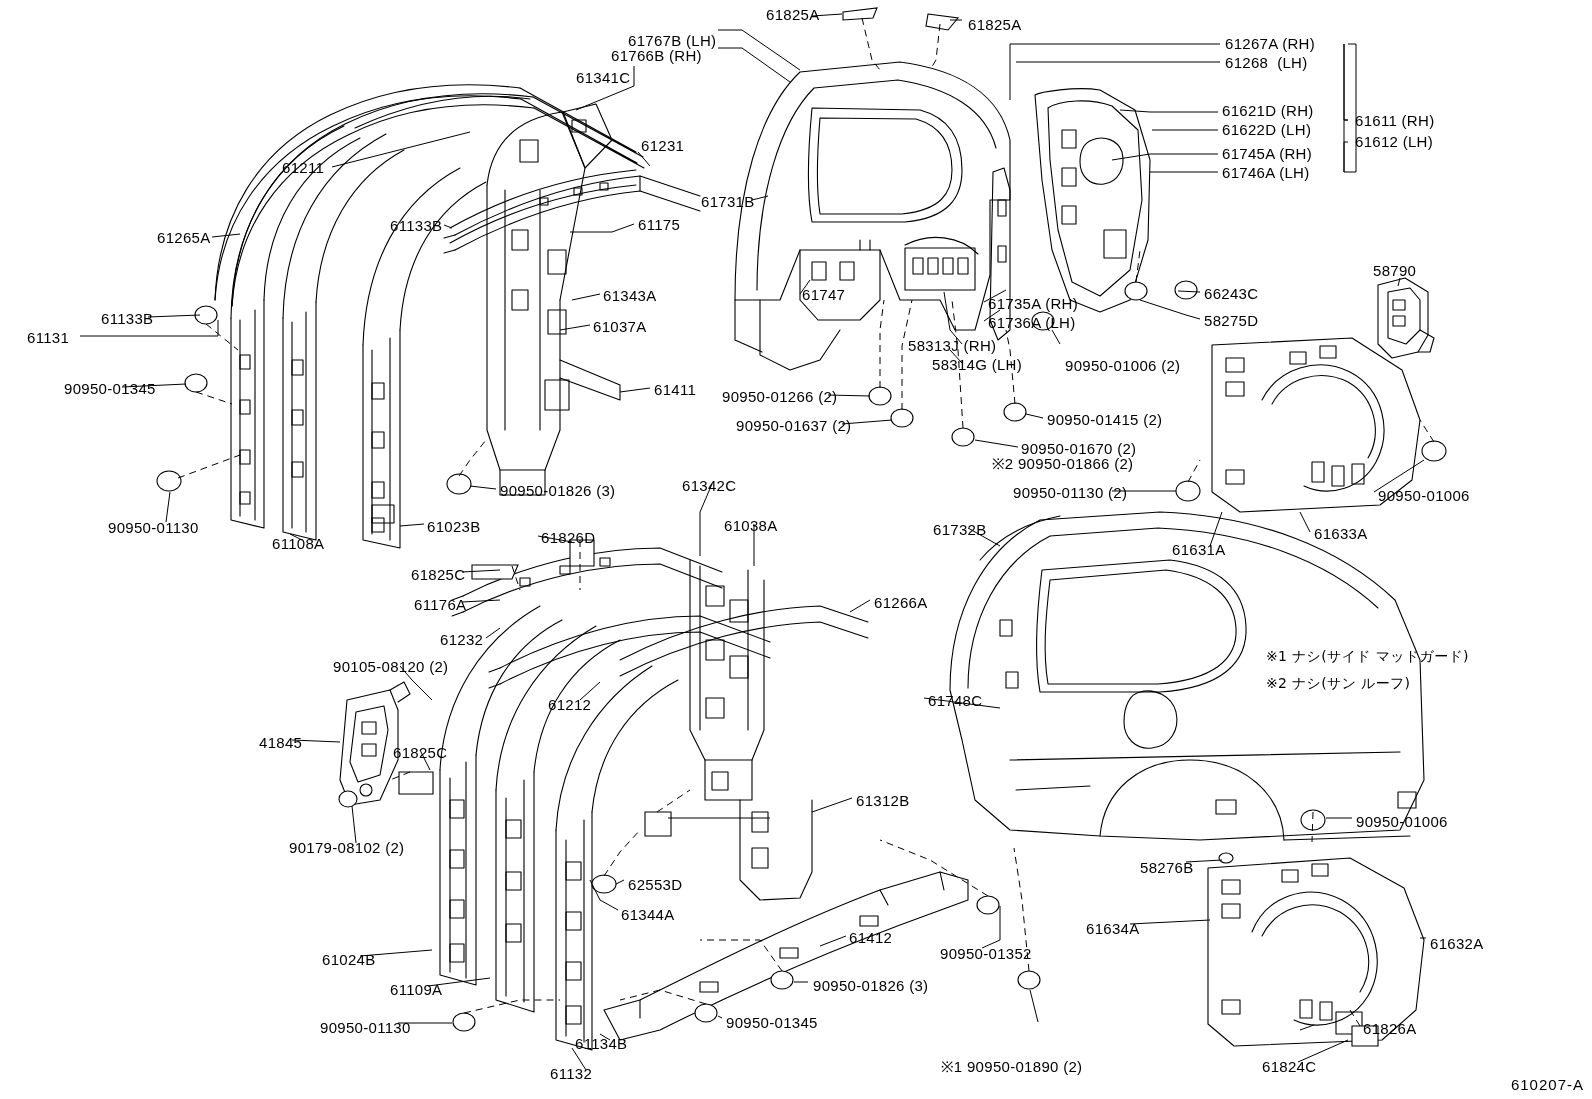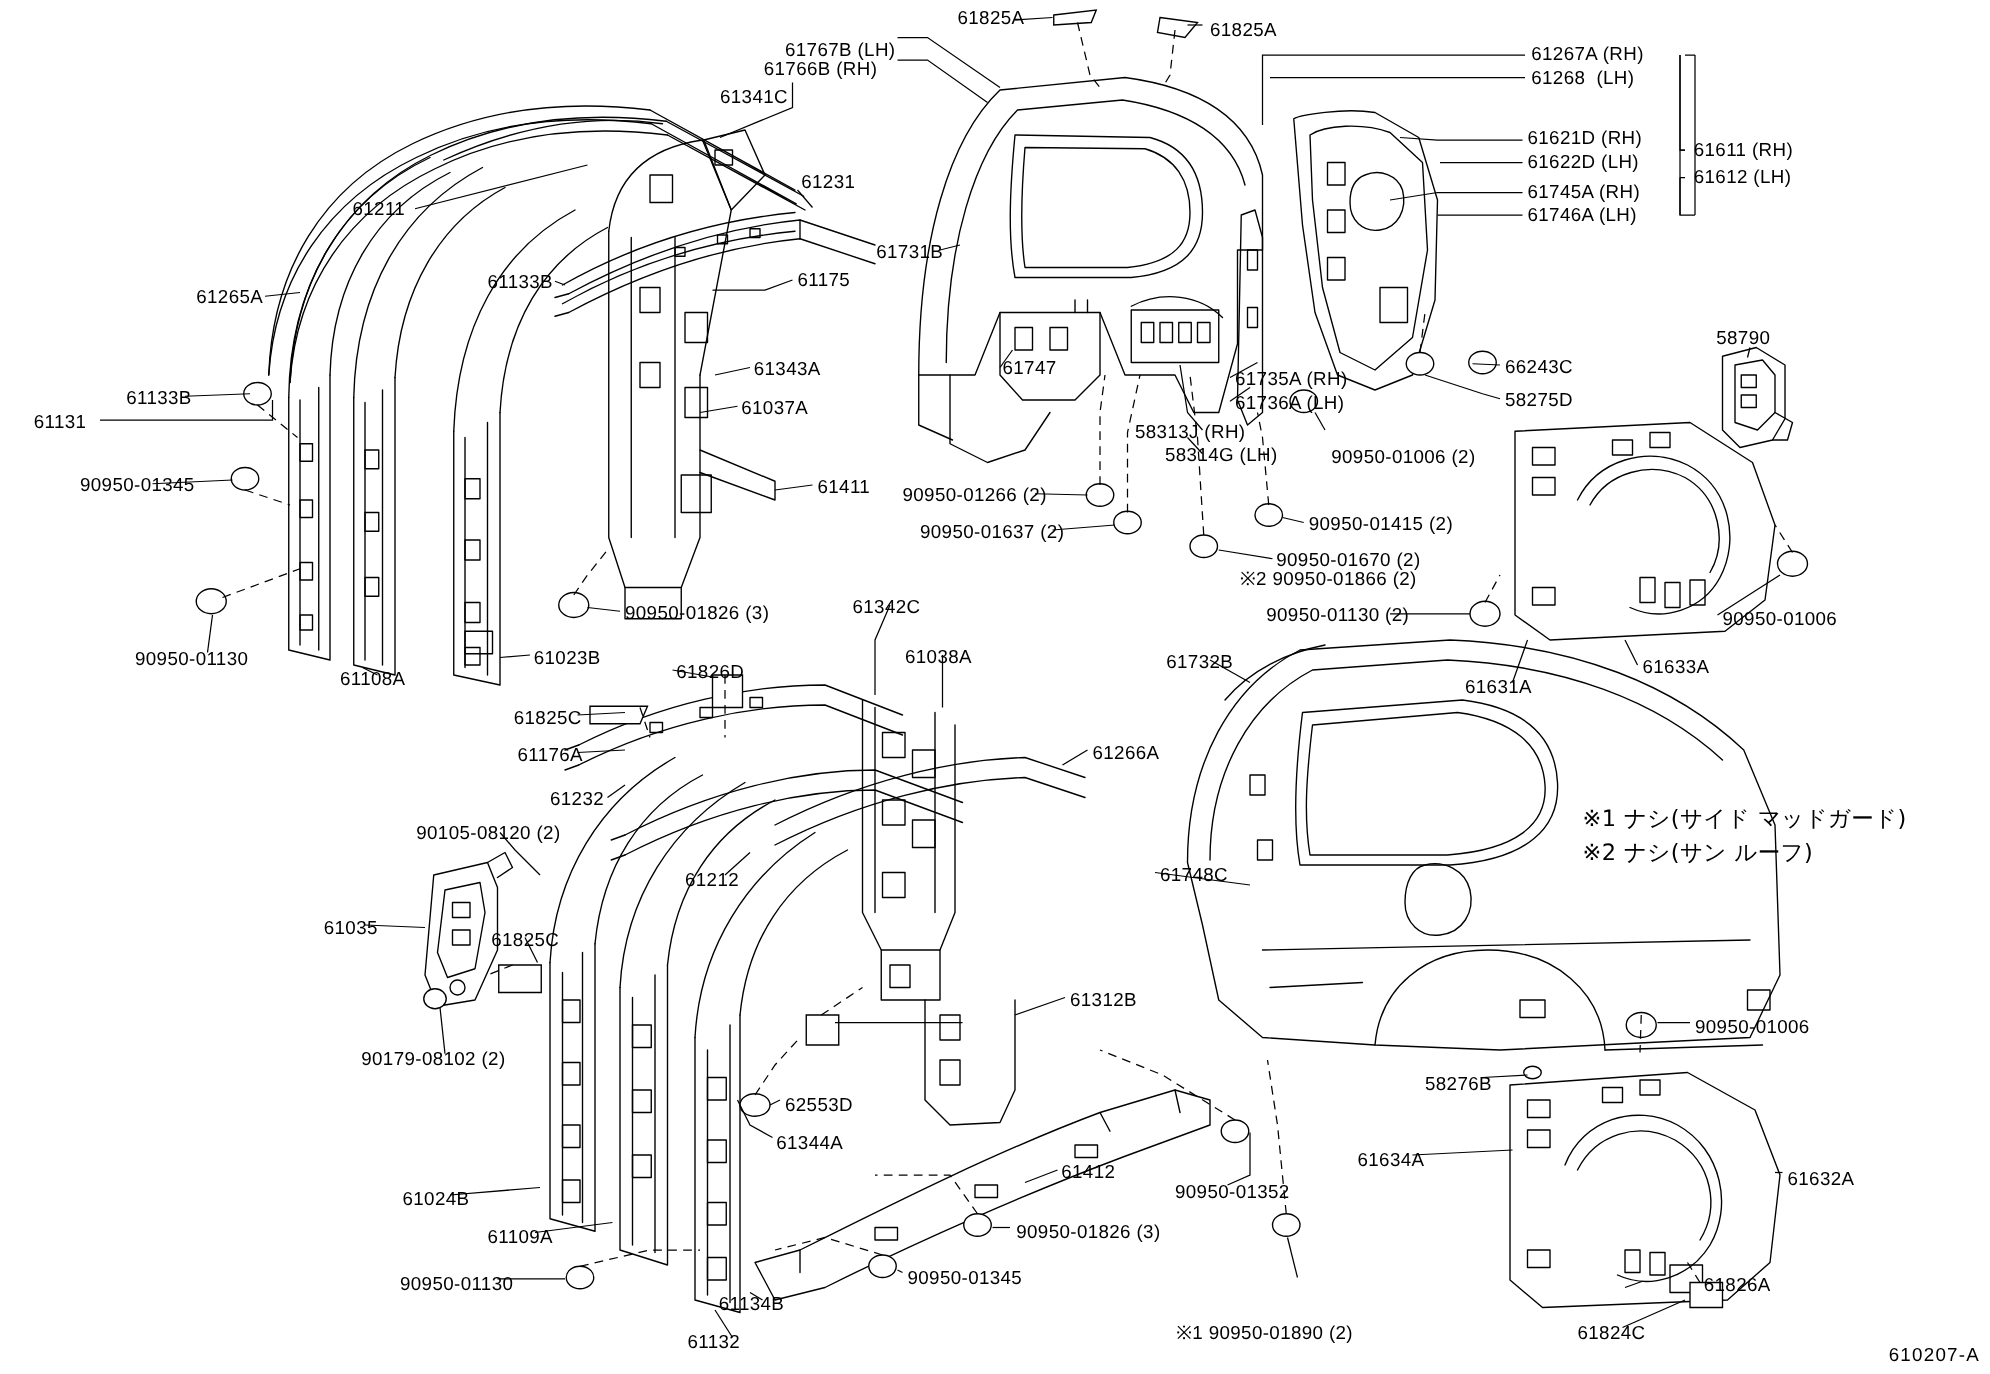--- a/index.html
+++ b/index.html
@@ -11,21 +11,21 @@
     overflow:hidden;
   }
   .lbl{
     position:absolute;
     font-size:15px;
     color:#000;
     white-space:pre;
     line-height:16px;
     letter-spacing:0.3px;
   }
-  .lbl.jp{ font-family:"DejaVu Sans", sans-serif; font-size:18px;}
+  .lbl.jp{ font-family:"DejaVu Sans", sans-serif; font-size:14px;}
   svg.art{position:absolute;left:0;top:0;width:1592px;height:1099px;pointer-events:none;}
   svg.art *{vector-effect:non-scaling-stroke;}
   .pg{position:absolute;right:8px;bottom:6px;font-size:15px;letter-spacing:1px;}
 </style>
 </head>
 <body>
 
 <div id="sheet">
 
   <svg class="art" viewBox="0 0 1592 1099">
@@ -468,21 +468,21 @@
   <div class="lbl" style="left:541px;top:530px;">61826D</div>
   <div class="lbl" style="left:724px;top:518px;">61038A</div>
   <div class="lbl" style="left:933px;top:522px;">61732B</div>
   <div class="lbl" style="left:411px;top:567px;">61825C</div>
   <div class="lbl" style="left:414px;top:597px;">61176A</div>
   <div class="lbl" style="left:874px;top:595px;">61266A</div>
   <div class="lbl" style="left:440px;top:632px;">61232</div>
   <div class="lbl" style="left:333px;top:659px;">90105-08120 (2)</div>
   <div class="lbl" style="left:548px;top:697px;">61212</div>
   <div class="lbl" style="left:928px;top:693px;">61748C</div>
-  <div class="lbl" style="left:259px;top:735px;">61035</div>
+  <div class="lbl" style="left:259px;top:735px;">41845</div>
   <div class="lbl" style="left:393px;top:745px;">61825C</div>
   <div class="lbl" style="left:289px;top:840px;">90179-08102 (2)</div>
   <div class="lbl" style="left:856px;top:793px;">61312B</div>
   <div class="lbl" style="left:628px;top:877px;">62553D</div>
   <div class="lbl" style="left:621px;top:907px;">61344A</div>
   <div class="lbl" style="left:1356px;top:814px;">90950-01006</div>
   <div class="lbl" style="left:1140px;top:860px;">58276B</div>
   <div class="lbl" style="left:1086px;top:921px;">61634A</div>
   <div class="lbl" style="left:1430px;top:936px;">61632A</div>
   <div class="lbl" style="left:322px;top:952px;">61024B</div>

